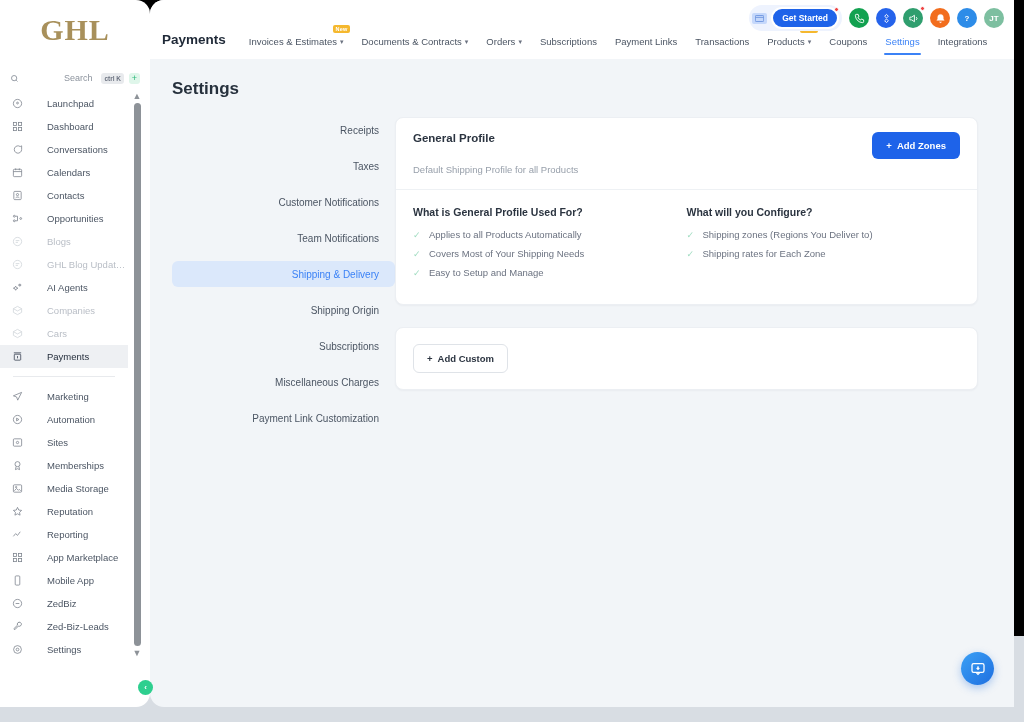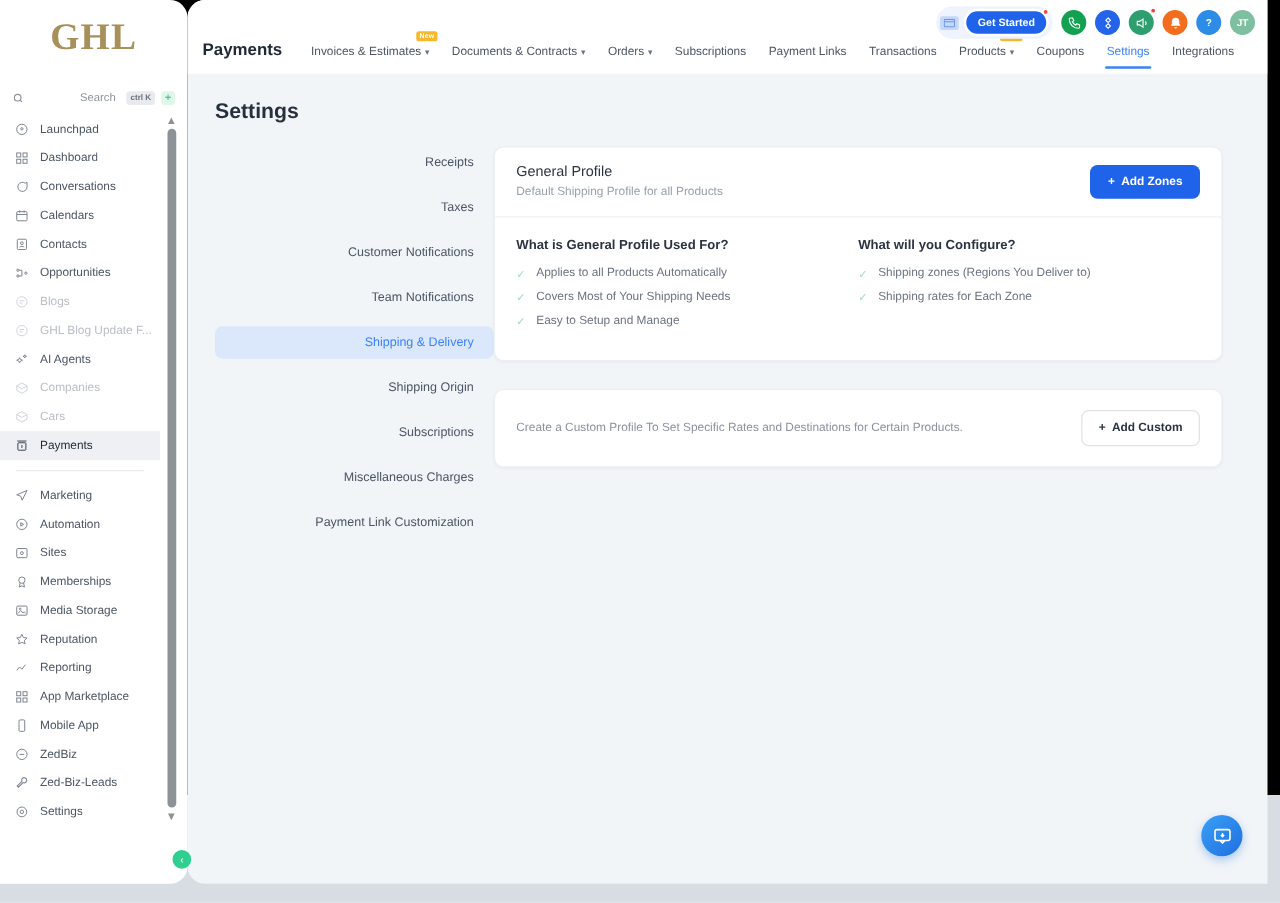--- a/index.html
+++ b/index.html
@@ -79,21 +79,21 @@
   .nav-scroll {
     position: relative;
     margin-top: 4px;
     height: 565px;
     overflow: hidden;
   }
   .nav-list { padding-right: 22px; }
   .nav-item {
     height: 23px;
     display: flex; align-items: center;
-    gap: 8px;
+    gap: 23px;
     padding-left: 11px;
     font-size: 9.5px;
     color: #4b5563;
     cursor: pointer;
   }
   .nav-item .ico { width: 13px; height: 13px; display:flex;align-items:center;justify-content:center; color:#7b828c; flex-shrink:0; }
   .nav-item.active { background: #eef0f3; color: #1f2937; font-weight: 500; }
   .nav-item.active .ico { color: #374151; }
   .nav-label { white-space: nowrap; overflow: hidden; text-overflow: ellipsis; }
   .nav-divider { height:1px; background:#e8eaed; margin: 8px 13px 8px 13px; }
@@ -220,21 +220,21 @@
   .cards { flex: 1; padding-right: 36px; }
   .card {
     background:#fff; border:1px solid #eceff3; border-radius: 8px;
     box-shadow: 0 1px 2px rgba(16,24,40,.04);
   }
   .card-head {
     display:flex; align-items:flex-start; justify-content:space-between;
     padding: 14px 17px 14px 17px;
     border-bottom: 1px solid #eef1f4;
   }
-  .card-title { font-size: 11.5px; font-weight: 400; color:#2b3440; margin-bottom: 4px; }
+  .card-title { font-size: 11.5px; font-weight: 700; color:#2b3440; margin-bottom: 20px; }
   .card-sub { font-size: 9.5px; color:#98a0ab; }
   .btn-primary {
     background:#1e63e9; color:#fff; border:none;
     font-size: 9.5px; font-weight:700;
     border-radius: 6px; padding: 8px 14px;
     display:flex;align-items:center;gap:5px; cursor:pointer;
     font-family:"Liberation Sans",sans-serif;
   }
   .card-body { display:flex; padding: 16px 17px 18px 17px; }
   .col { flex:1; }
@@ -688,21 +688,20 @@
               </div>
               <div class="bullet">
                 <span class="tick">✓</span>
                 <span>Shipping rates for Each Zone</span>
               </div>
             </div>
           </div>
         </div>
 
         <div class="card2">
-          <div class="card2-text">Create a Custom Profile To Set Specific Rates and Destinations for Certain Products.</div>
           <button class="btn-outline">
             <span>+</span>
             <span>Add Custom</span>
           </button>
         </div>
 
       </div>
     </div>
 
     <div class="chat-bubble">

